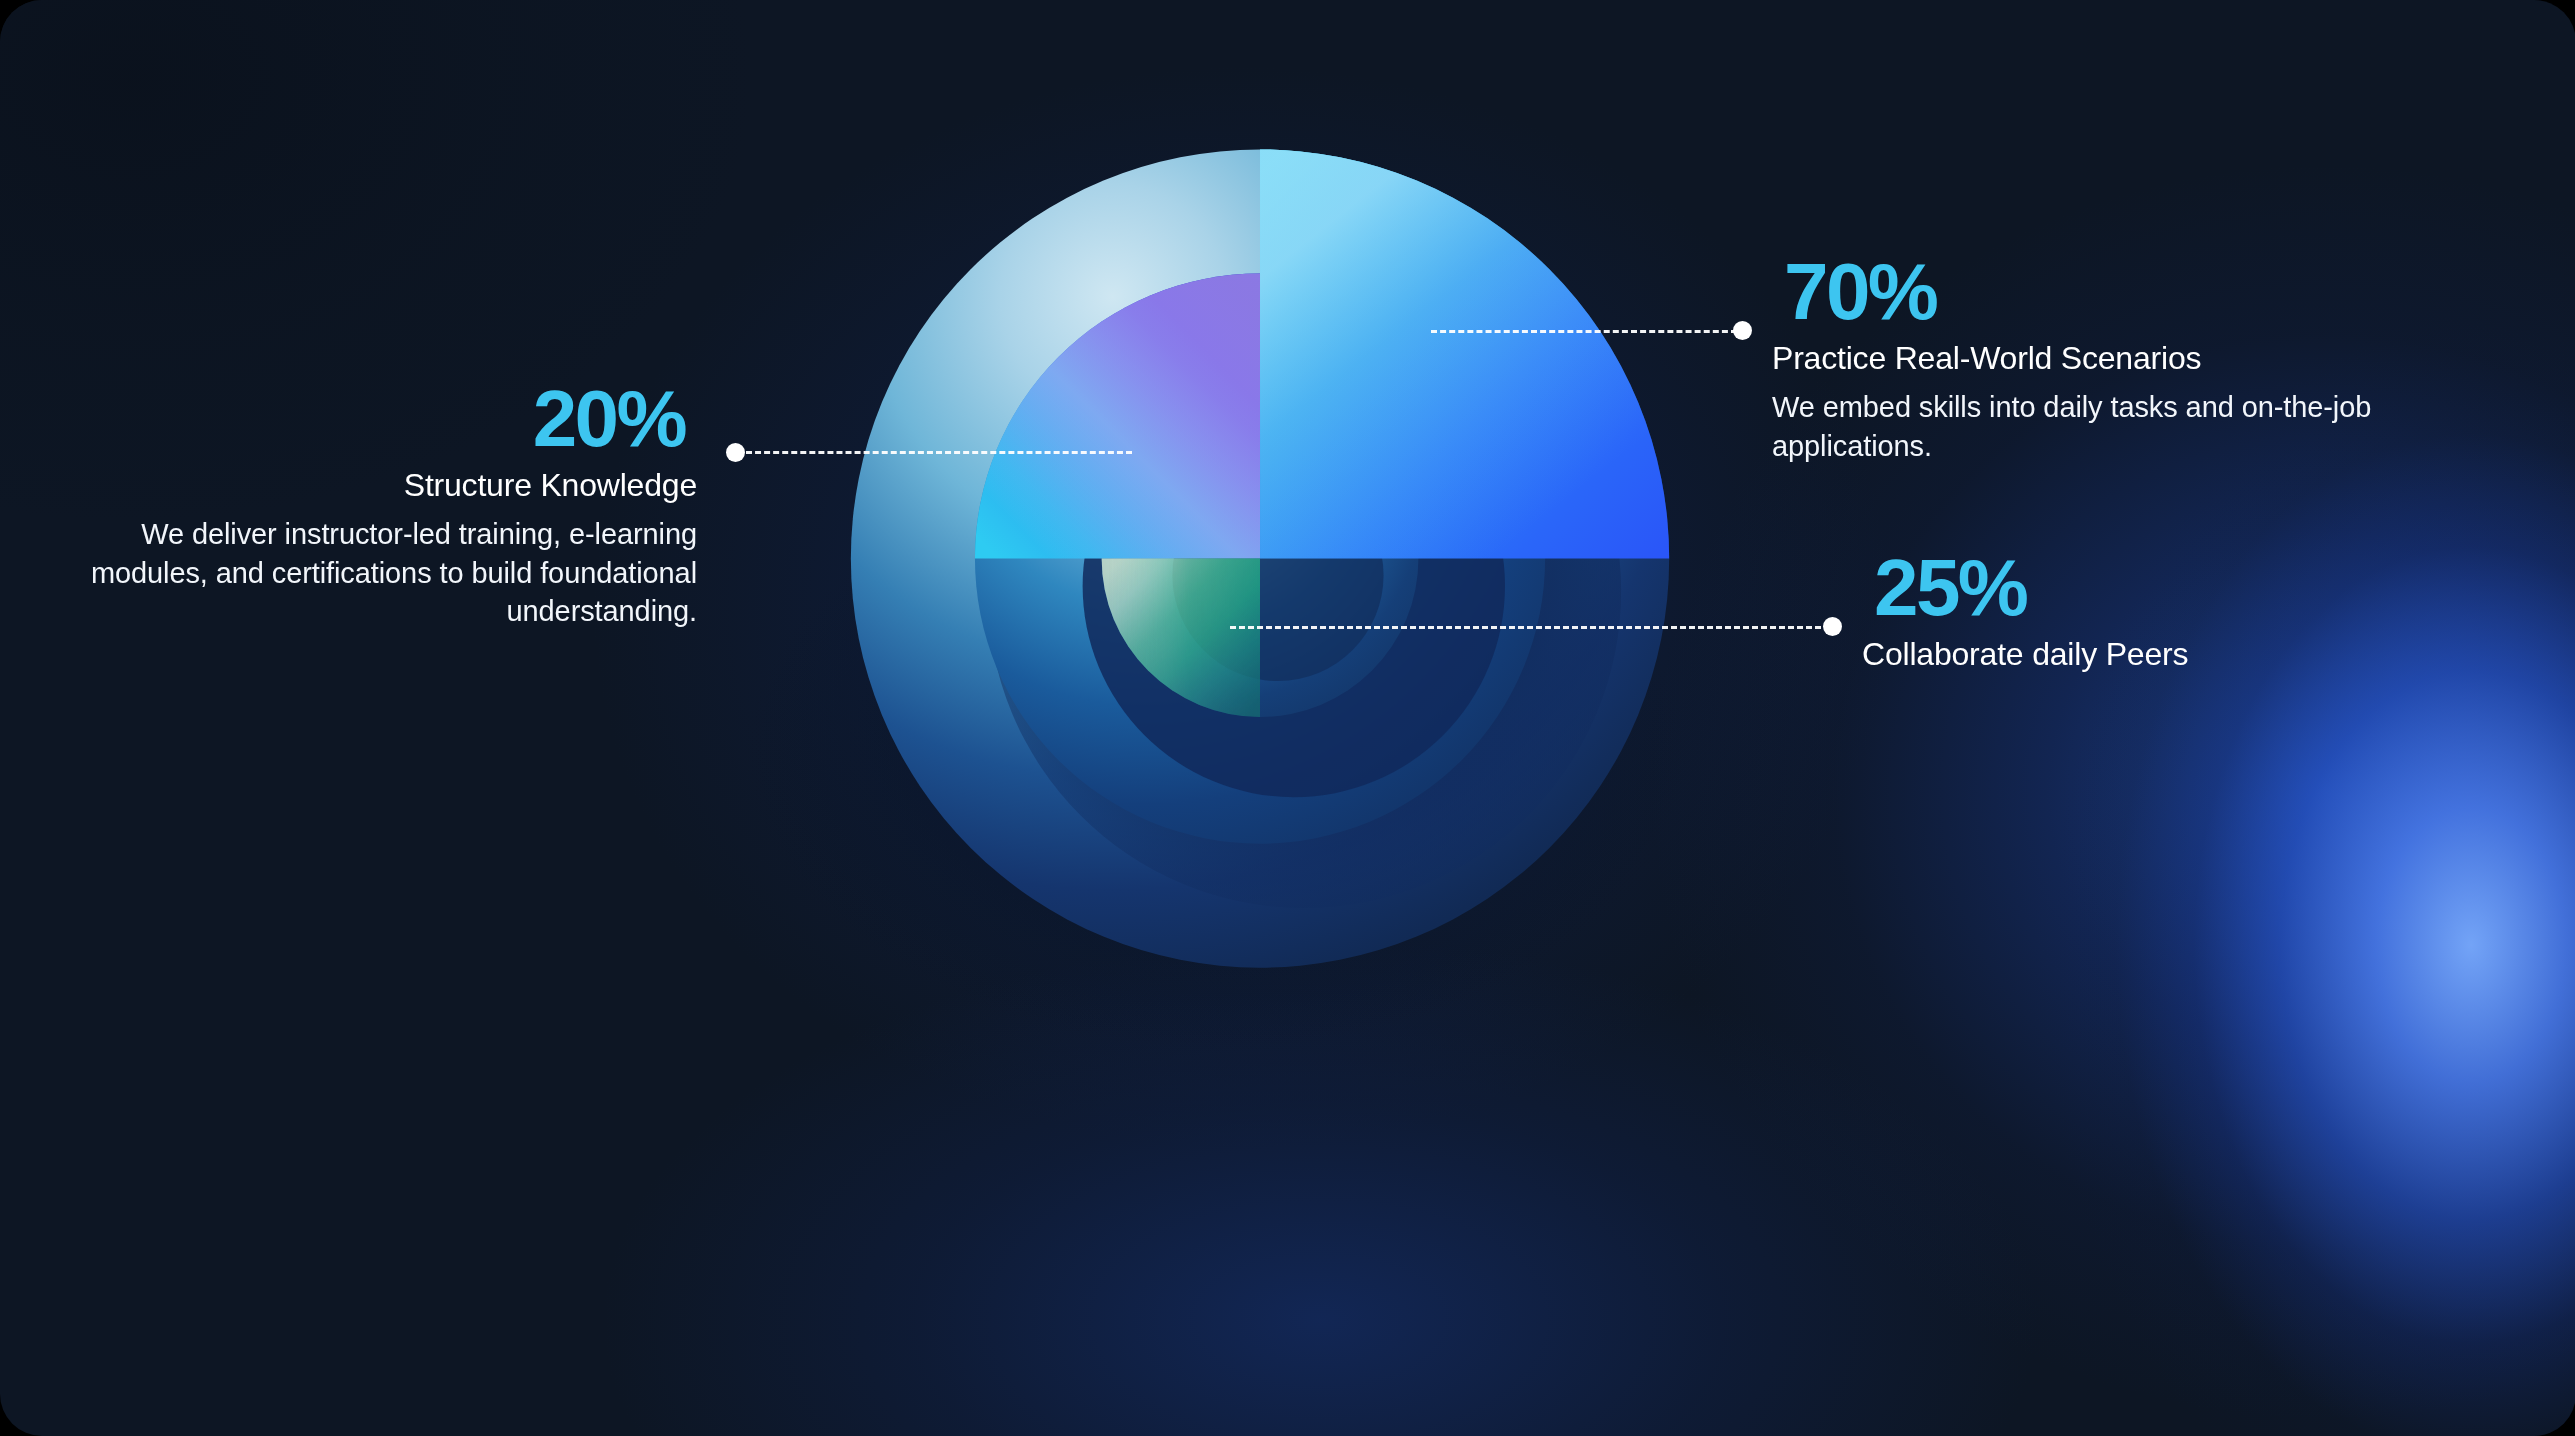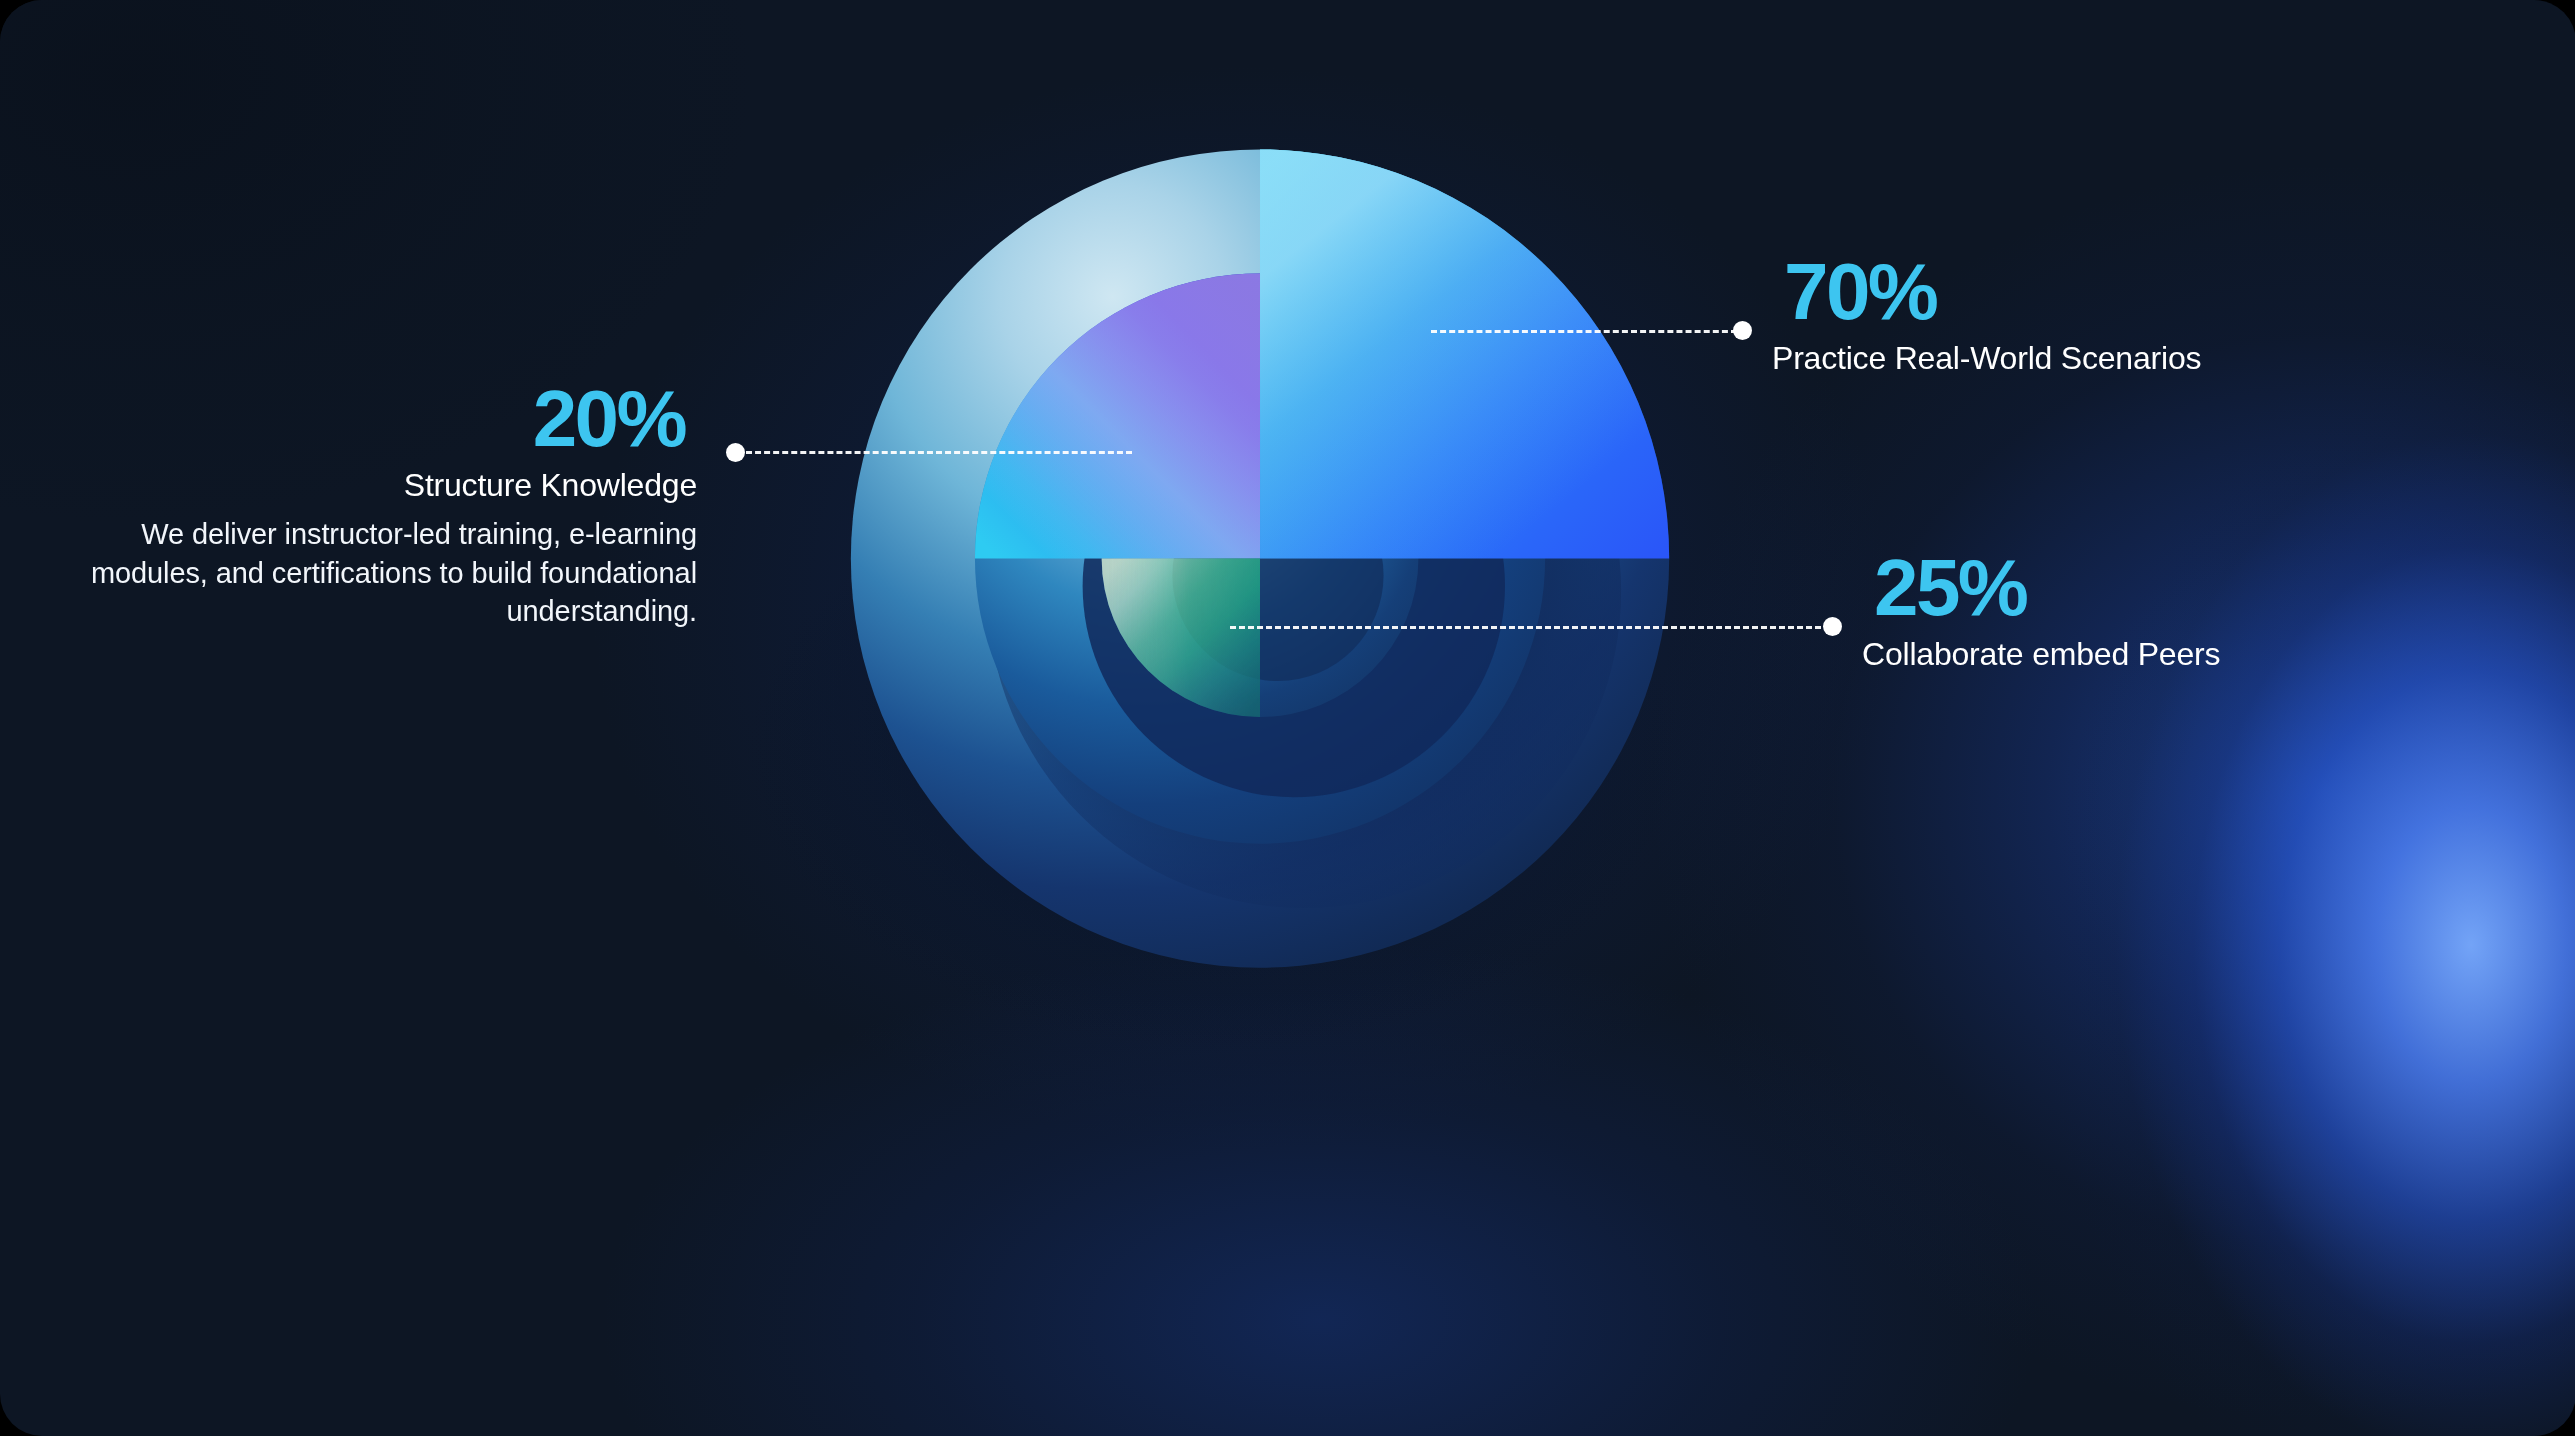--- a/index.html
+++ b/index.html
@@ -227,21 +227,22 @@
 
   <div class="block" id="block-20">
     <p class="pct">20%</p>
     <p class="head">Structure Knowledge</p>
     <p class="body">We deliver instructor-led training, e-learning modules, and certifications to build foundational understanding.</p>
   </div>
 
   <div class="block" id="block-70">
     <p class="pct">70%</p>
     <p class="head">Practice Real-World Scenarios</p>
+    <p class="body">We embed skills into daily tasks and on-the-job applications.</p>
   </div>
 
   <div class="block" id="block-10">
     <p class="pct">25%</p>
-    <p class="head">Collaborate embed Peers</p>
+    <p class="head">Collaborate daily Peers</p>
   </div>
 
 </div>
 
 
 </body></html>

